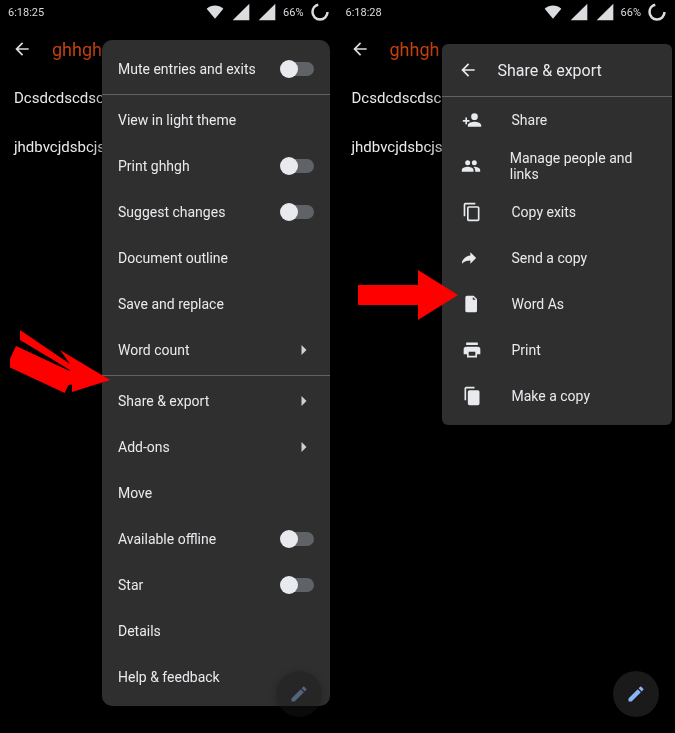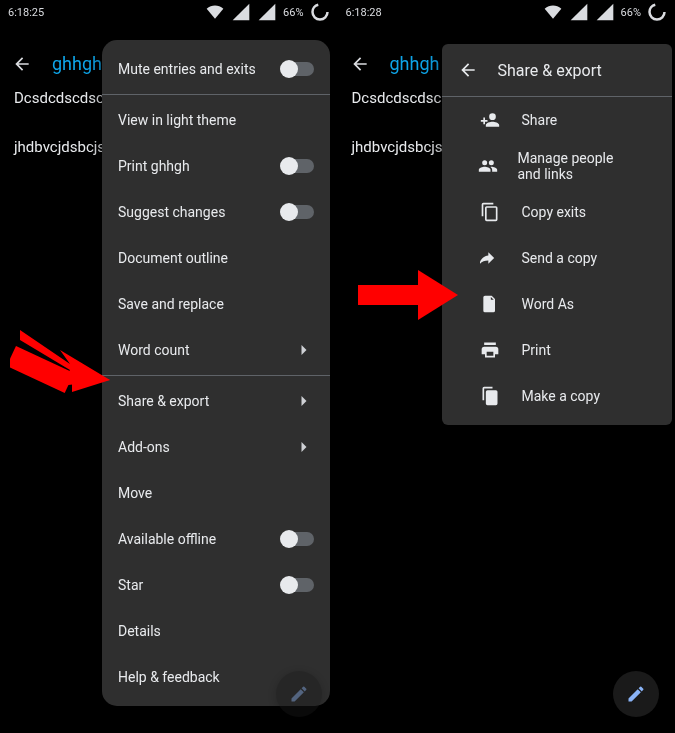--- a/index.html
+++ b/index.html
@@ -29,60 +29,60 @@
     font-size: 11px;
   }
   .statusbar .sb-left, .statusbar .sb-right {
     display: flex;
     align-items: center;
     gap: 6px;
   }
   .sb-right svg { fill: #dadce0; }
   .appbar {
     display: flex;
-    align-items: flex-end;
+    align-items: center;
     height: 50px;
     padding: 0 12px;
     gap: 20px;
-    color: #0ea5e9;
+    color: #c2410c;
     font-size: 18px;
   }
   .docbody {
     padding: 14px 14px;
     color: #e8eaed;
     font-size: 15px;
     line-height: 1.4;
   }
   .docbody div { margin-bottom: 28px; }
   .menu-panel {
     position: absolute;
     top: 40px;
     left: 102px;
     width: 228px;
     background: #2f2f2f;
-    border-radius: 15px;
+    border-radius: 10px;
     box-shadow: 0 6px 18px rgba(0,0,0,0.6);
     padding: 6px 0;
     overflow-y: hidden;
     max-height: 688px;
   }
   .menu-item, .menu-item-sub {
     display: flex;
     align-items: center;
     justify-content: space-between;
     min-height: 46px;
     padding: 0 16px;
     font-size: 14px;
     color: #e8eaed;
     cursor: pointer;
   }
   .menu-item-sub {
     justify-content: flex-start;
-    gap: 20px;
-    padding: 0 36px;
+    gap: 28px;
+    padding: 0 18px;
     min-height: 46px;
   }
   .menu-item .chevron, .menu-item-sub .chevron {
     color: #cfd1d5;
   }
   .divider {
     height: 1px;
     background: #5f6368;
     margin: 2px 0;
   }

